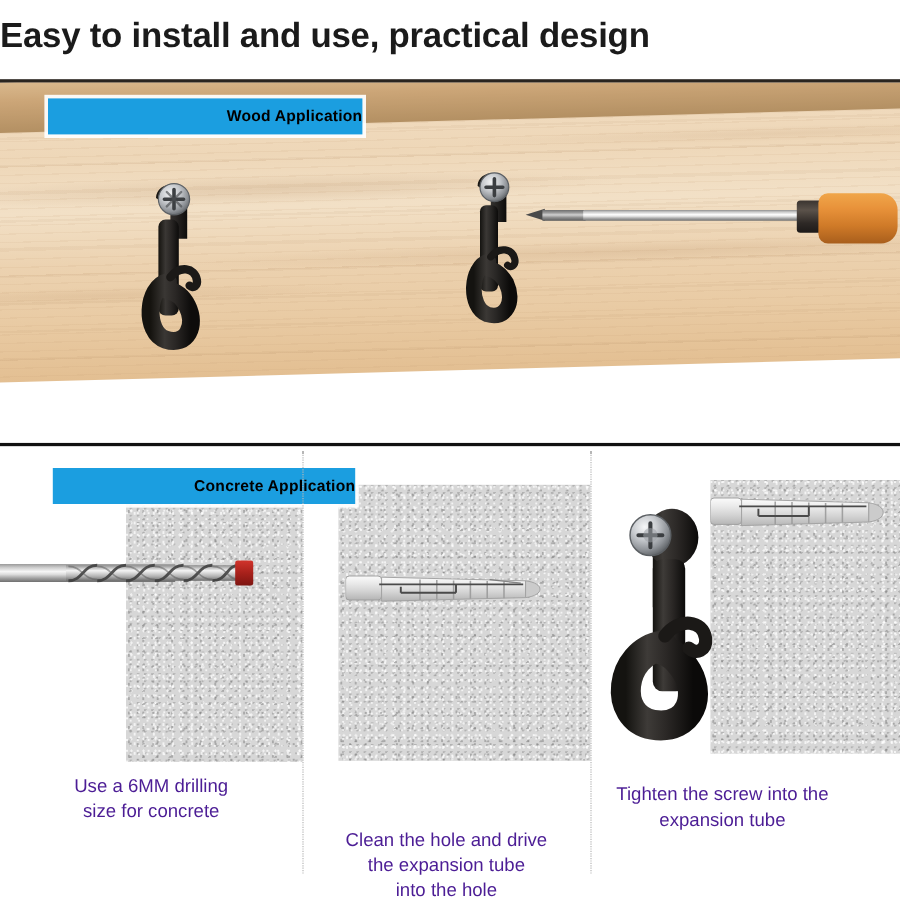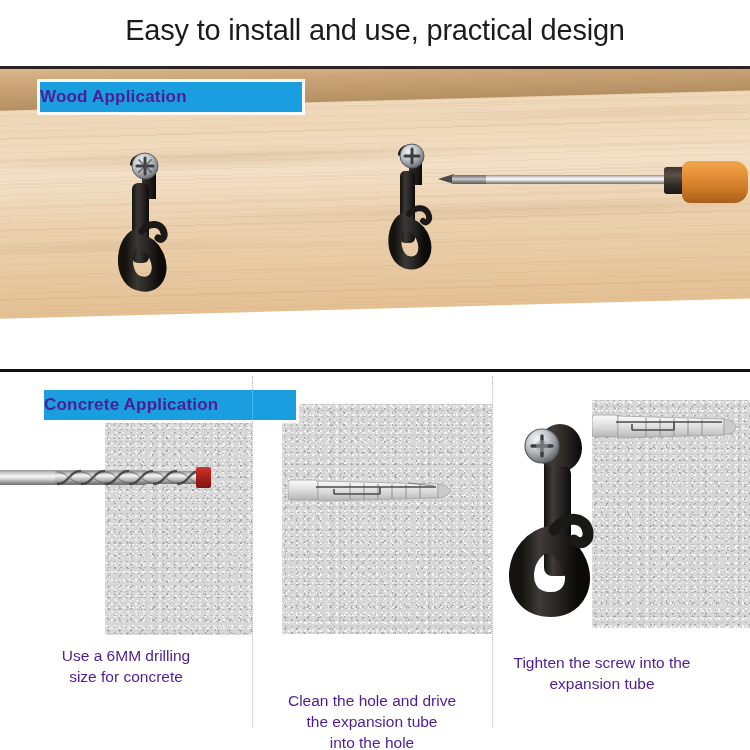--- a/index.html
+++ b/index.html
@@ -9,25 +9,24 @@
     background:#ffffff;
     font-family:"Liberation Sans","DejaVu Sans",sans-serif;
     overflow:hidden;
     position:relative;
   }
   .page{position:relative;width:750px;height:750px;overflow:hidden;background:#fff;}
 
   
   .title{
     position:absolute;left:0;top:14px;width:750px;
-    text-align:center;
     font-size:29px;
     color:#1b1b1b;
     letter-spacing:-0.2px;
-    font-weight:400;
+    font-weight:700;
     white-space:nowrap;
   }
 
   
   .wood-section{
     position:absolute;left:0;top:66px;width:750px;height:306px;
     overflow:hidden;
     background:#ffffff;
     border-top:3px solid #2a2520;
     border-bottom:3px solid #111;
@@ -71,24 +70,24 @@
   }
   .wood-shadow{
     position:absolute;left:0;right:0;bottom:0;height:38px;
     background:linear-gradient(180deg,rgba(255,255,255,0) 0%,rgba(255,255,255,0.65) 45%,#ffffff 100%);
   }
 
   
   .badge{
     position:absolute;
     background:#1b9ee0;
-    color:#4c1d95;
-    font-size:17px;
+    color:#000000;
+    font-size:13px;
     font-weight:700;
-    text-align:left;
+    text-align:right;
     line-height:30px;
     height:30px;
     letter-spacing:0.2px;
     box-shadow:0 0 0 3px rgba(255,255,255,0.92);
     z-index:12;
   }
   .badge-wood{left:40px;top:82px;width:262px;}
   .badge-concrete{left:44px;top:390px;width:252px;}
 
   

